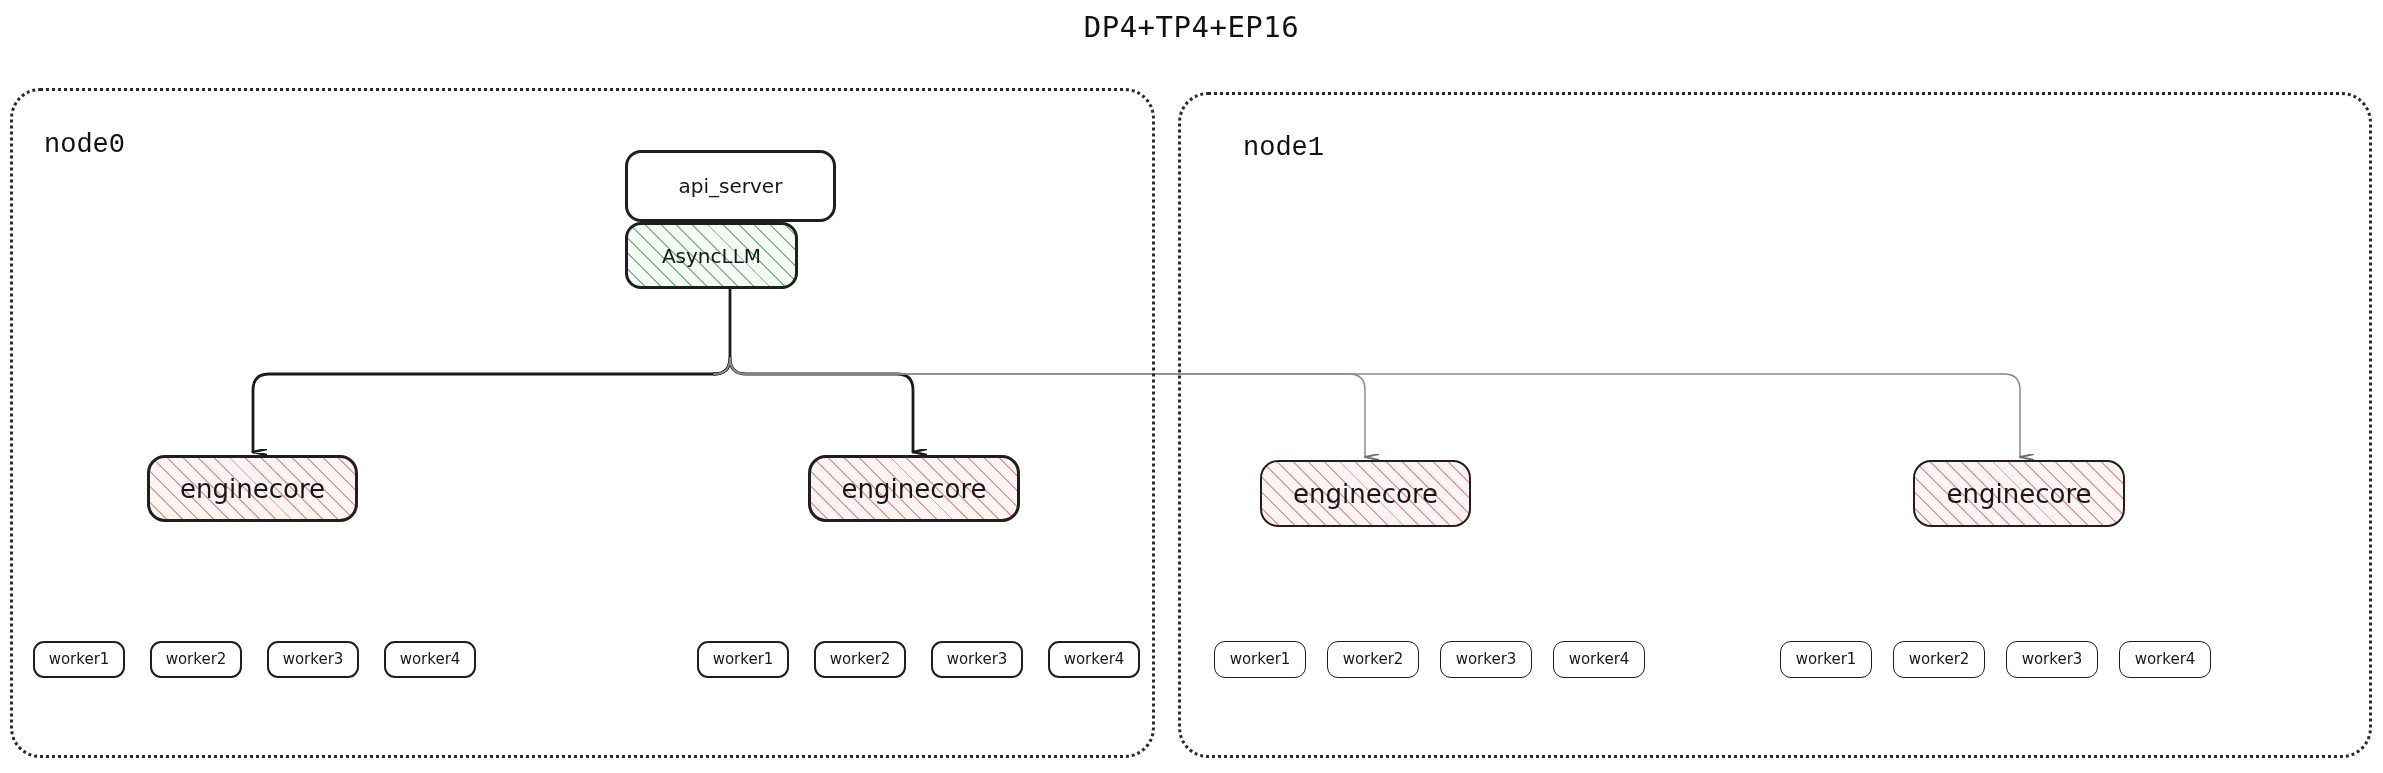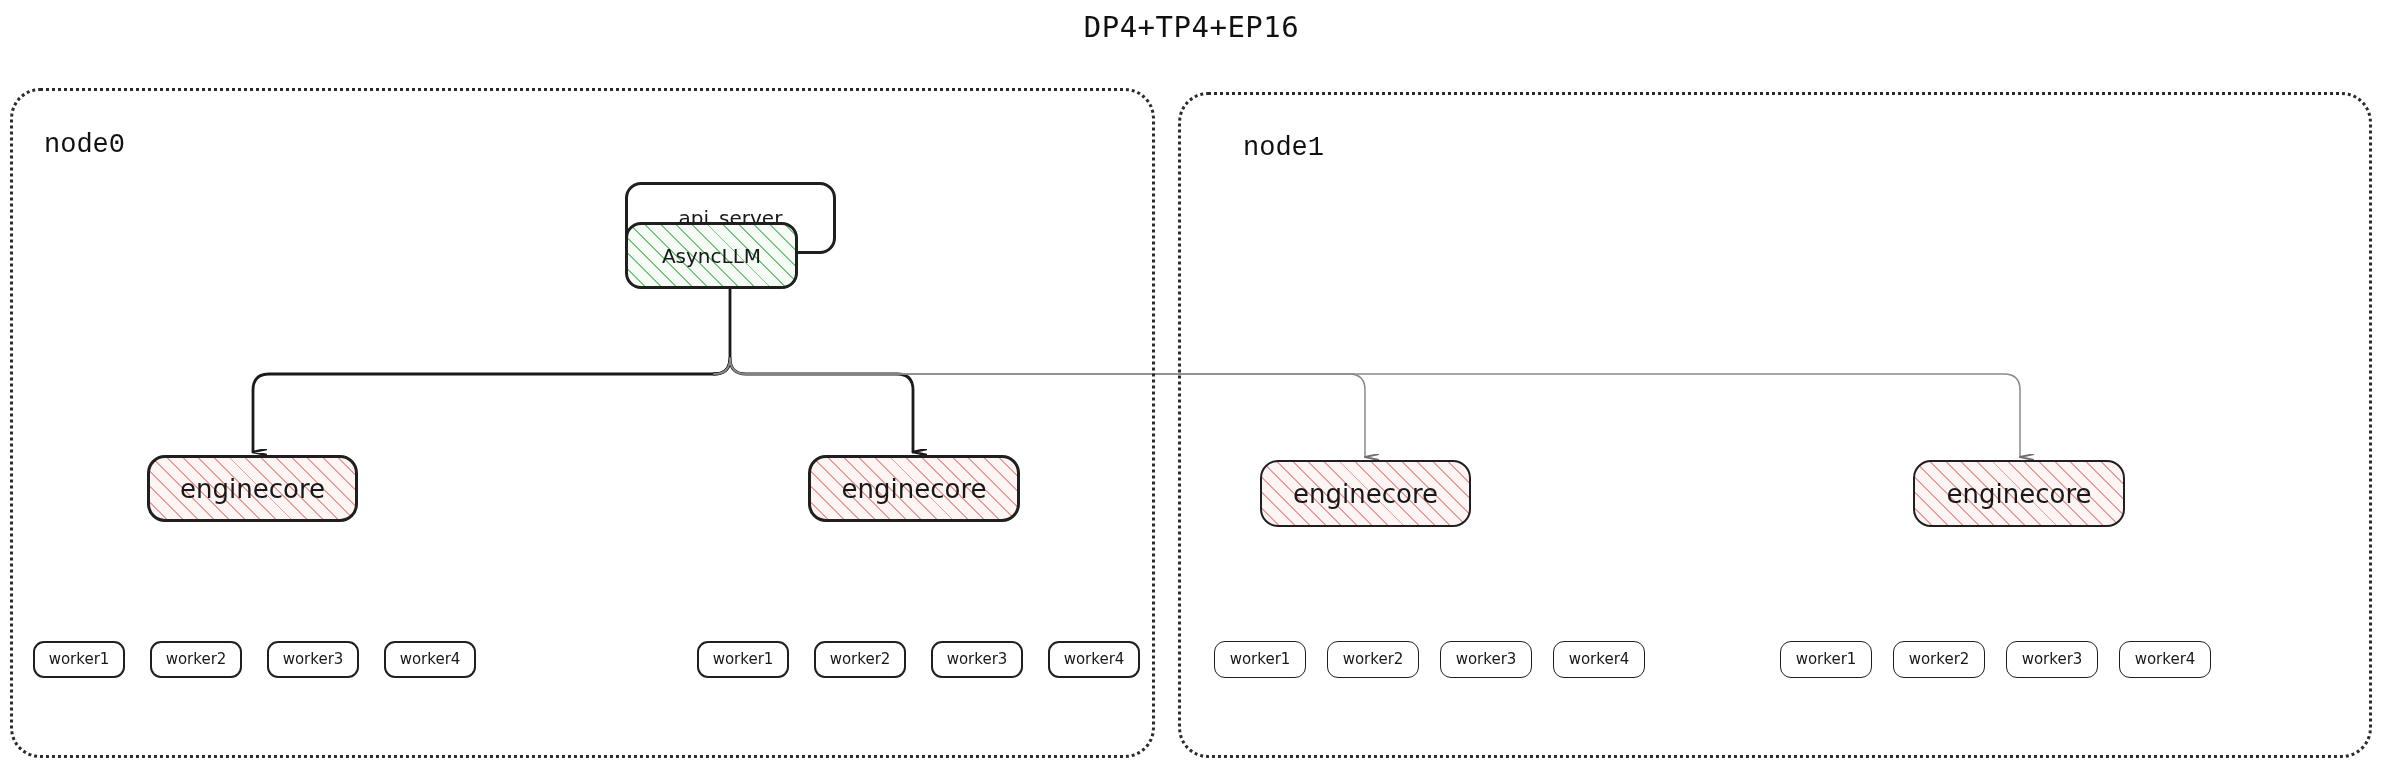--- a/index.html
+++ b/index.html
@@ -152,21 +152,21 @@
       </g>
   </svg>
 
   <div id="nodes-layer">
       <div class="node-box" style="left: 10px; top: 88px; width: 1145px; height: 670px;"></div>
       <div class="node-label" style="left: 44px; top: 130px;">node0</div>
       <div class="node-box" style="left: 1178px; top: 92px; width: 1194px; height: 666px;"></div>
       <div class="node-label" style="left: 1212px; top: 133px; margin-left: 31px;">node1</div>
     </div>
 
-  <div class="gbox box-api" id="el-api" style="left: 625px; top: 150px; width: 211px; height: 72px; margin-top: 32px;">
+  <div class="gbox box-api" id="el-api" style="left: 625px; top: 150px; width: 211px; height: 72px;">
     <span class="btext">api_server</span>
   </div>
 
   <div class="gbox box-async" id="el-async" style="left: 625px; top: 222px; width: 173px; height: 67px;">
     <span class="btext">AsyncLLM</span>
   </div>
 
   <div id="engines-layer">
       <div class="gbox box-engine" style="left: 147px; top: 455px; width: 211px; height: 67px;">
         <span class="btext">enginecore</span>

